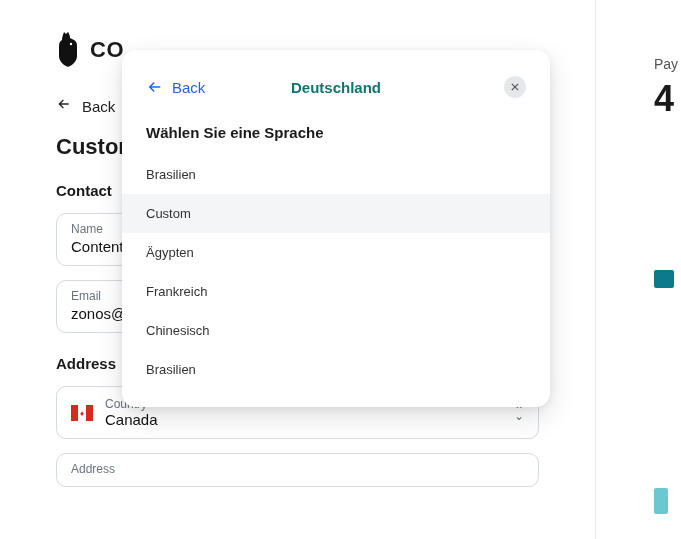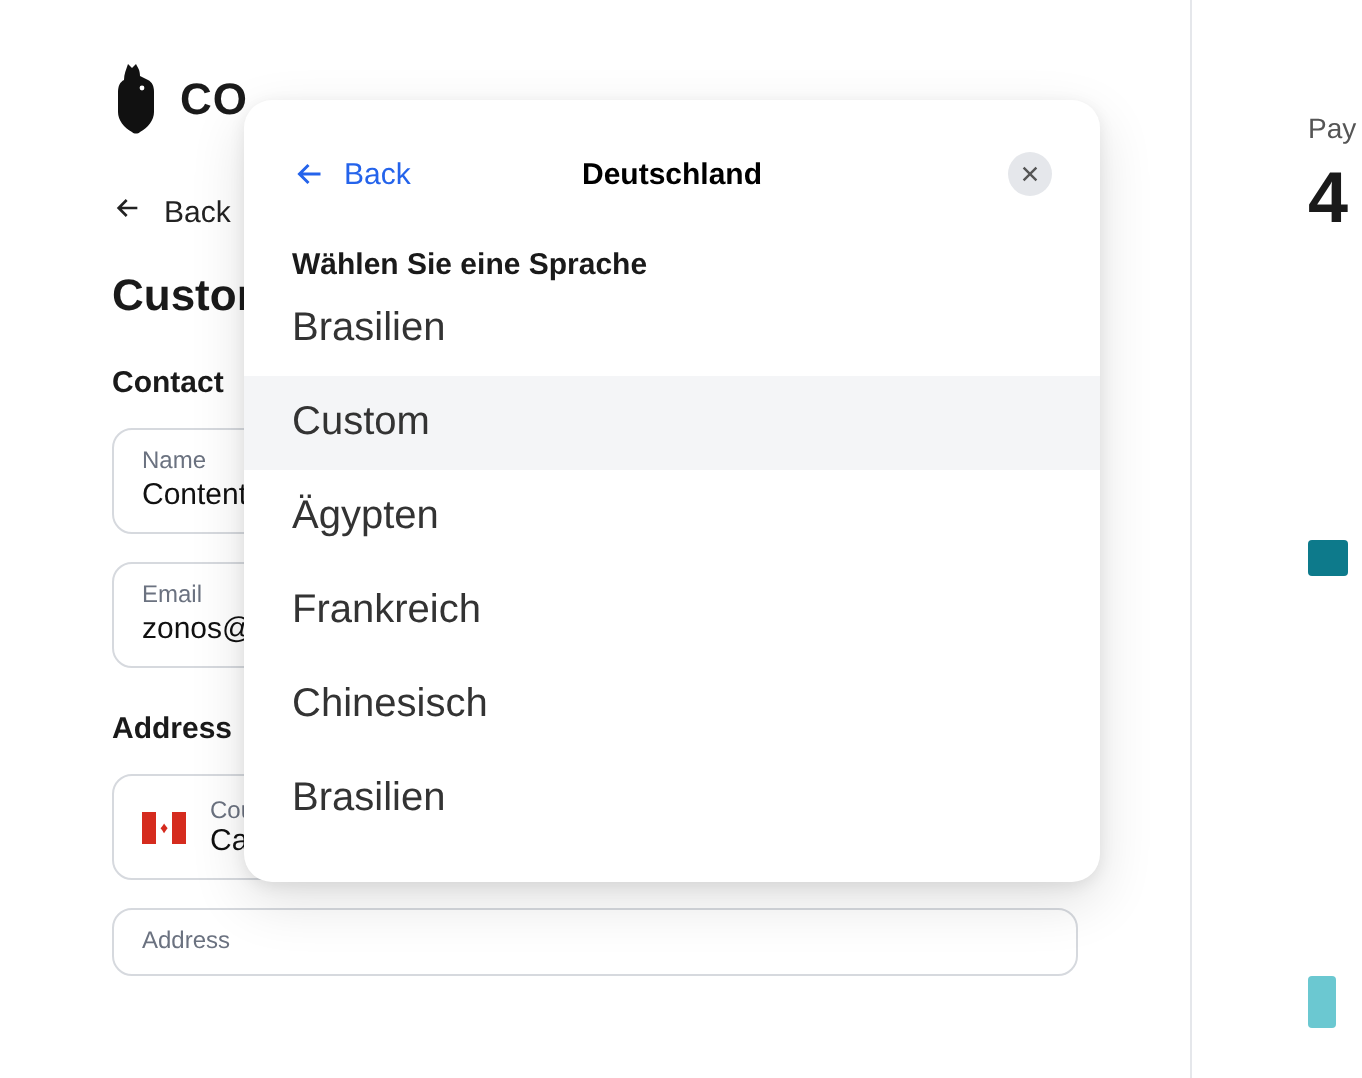--- a/index.html
+++ b/index.html
@@ -145,42 +145,43 @@
       font-size: 15px;
       font-weight: 500;
     }
     .modal-back svg { width: 18px; height: 18px; }
     .modal-title {
       position: absolute;
       left: 50%;
       transform: translateX(-50%);
       font-size: 15px;
       font-weight: 700;
-      color: #000000;
+      color: #0f766e;
     }
     .modal-close {
       margin-left: auto;
       width: 22px;
       height: 22px;
       border-radius: 11px;
       background: #e5e7eb;
       display: flex;
       align-items: center;
       justify-content: center;
       color: #555;
       font-size: 10px;
     }
     .modal-section-title {
       font-size: 15px;
       font-weight: 700;
       padding: 0 24px;
+      margin-bottom: 14px;
     }
     .option {
       padding: 12px 24px;
-      font-size: 20px;
+      font-size: 13px;
       color: #333;
       cursor: pointer;
     }
     .option.hover { background: #f4f5f7; }
   </style>
 </head>
 <body>
 
 <div class="main-area">
 

